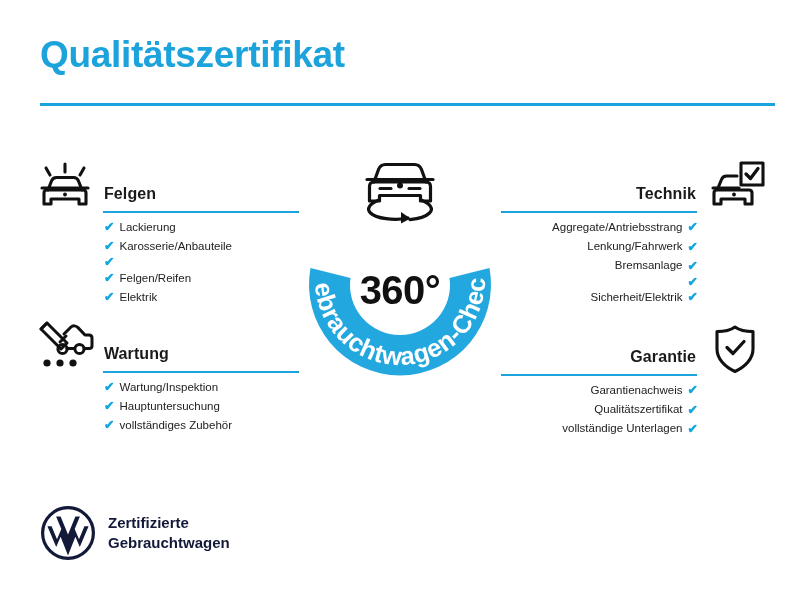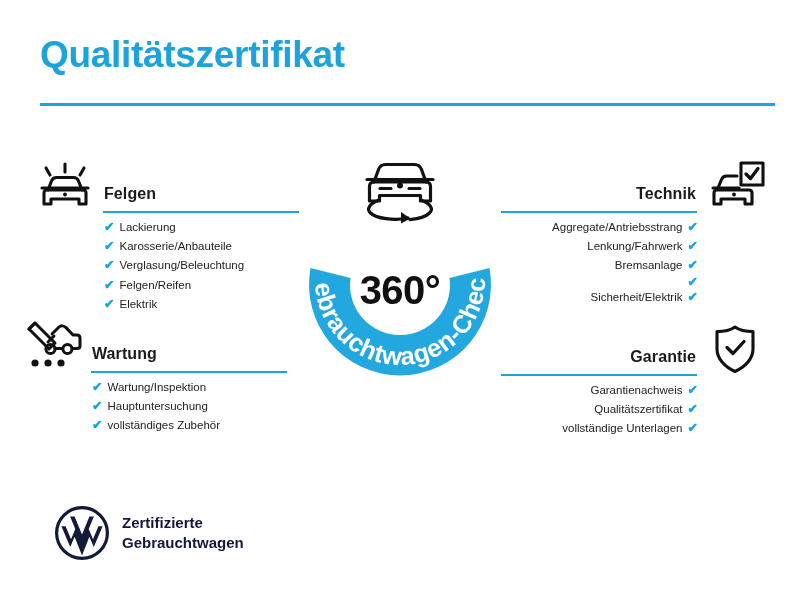--- a/index.html
+++ b/index.html
@@ -38,21 +38,21 @@
     width: 735px;
     height: 3px;
     background: #1CA3DC;
   }
 
   
   .section {
     position: absolute;
   }
   .sec-optik    { left: 34px;  top: 160px; width: 300px; }
-  .sec-wartung  { left: 22px;  top: 320px; width: 300px; text-align: right; }
+  .sec-wartung  { left: 34px;  top: 320px; width: 300px; text-align: right; }
   .sec-technik  { left: 466px; top: 160px; width: 300px; }
   .sec-garantie { left: 466px; top: 323px; width: 300px; }
 
   .sec-head {
     position: relative;
     height: 58px;
   }
   .sec-icon {
     position: absolute;
     top: 0;
@@ -92,21 +92,21 @@
   }
   .sec-list li {
     font-size: 11.5px;
     color: #222222;
     line-height: 19.2px;
     white-space: nowrap;
     display: flex;
     align-items: baseline;
   }
   .left .sec-list li  { justify-content: flex-start; padding-left: 70px; }
-  .right .sec-list li { justify-content: flex-end;  padding-right: 68px; }
+  .right .sec-list li { justify-content: flex-end;  padding-right: 68px; align-items: center; }
 
   .check {
     color: #12A5DF;
     font-size: 12.5px;
     font-weight: bold;
     line-height: 1;
   }
   .left .check  { margin-right: 5px; }
   .right .check { margin-left: 5px; }
 
@@ -141,21 +141,21 @@
     font-size: 40px;
     font-weight: bold;
     color: #111111;
     letter-spacing: -0.5px;
     line-height: 1;
   }
 
   
   .footer {
     position: absolute;
-    left: 54px;
+    left: 40px;
     top: 505px;
     display: flex;
     align-items: center;
   }
   .vw-mark { width: 56px; height: 56px; }
   .footer-text {
     margin-left: 12px;
     font-size: 15px;
     font-weight: bold;
     color: #131A39;
@@ -188,21 +188,20 @@
       <li>
           <span class="check">✔</span>
           <span>Lackierung</span>
         </li>
       <li>
           <span class="check">✔</span>
           <span>Karosserie/Anbauteile</span>
         </li>
       <li>
           <span class="check">✔</span>
-          <span>Verglasung/Beleuchtung</span>
         </li>
       <li>
           <span class="check">✔</span>
           <span>Felgen/Reifen</span>
         </li>
       <li>
           <span class="check">✔</span>
           <span>Elektrik</span>
         </li>
     </ul>

